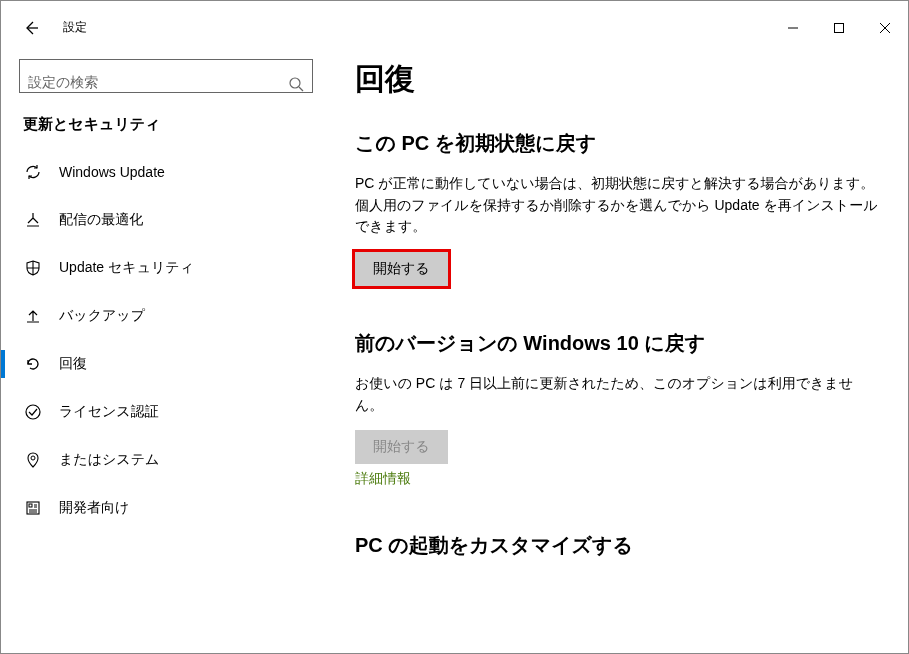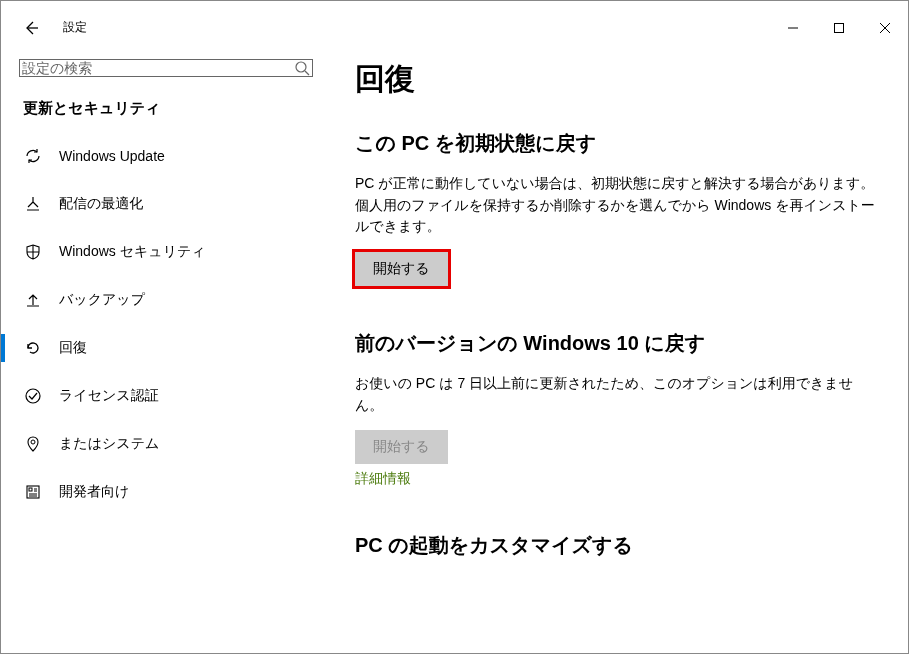--- a/index.html
+++ b/index.html
@@ -53,23 +53,23 @@
     }
     .home-row {
       display: flex; align-items: center;
       padding: 6px 14px;
       margin-bottom: 14px;
     }
     .home-row .icon { width: 20px; margin-right: 14px; display:flex; align-items:center;}
     .search-box {
       margin: 0 10px 22px 10px;
       border: 1px solid #666;
-      height: 18px;
-      display: flex; align-items: flex-start;
-      padding: 0 2px;
+      height: 34px;
+      display: flex; align-items: flex-end;
+      padding: 0 8px;
       color: #666;
     }
     .search-box .ph { flex: 1; font-size: 14px; color:#666;}
     .category-heading {
       padding: 0 14px 14px 14px;
       font-weight: bold;
       font-size: 15px;
     }
     .nav-item {
       display: flex; align-items: center;
@@ -193,21 +193,21 @@
       </span>
       <span class="label">配信の最適化</span>
     </div>
 
     <div class="nav-item">
       <span class="icon">
         <svg width="18" height="18" viewBox="0 0 18 18">
             <path d="M9 2 L15 4 V9 C15 13 12 15 9 16 C6 15 3 13 3 9 V4 Z M9 2 V16 M3 9 H15" stroke="#000" stroke-width="1.1" fill="none"></path>
           </svg>
       </span>
-      <span class="label">Windows セキュリティ</span>
+      <span class="label">Update セキュリティ</span>
     </div>
 
     <div class="nav-item">
       <span class="icon">
         <svg width="18" height="18" viewBox="0 0 18 18">
             <path d="M9 14 V4 M5 8 L9 4 L13 8 M3 15 H15" stroke="#000" stroke-width="1.2" fill="none"></path>
           </svg>
       </span>
       <span class="label">バックアップ</span>
     </div>
@@ -253,21 +253,21 @@
       </span>
       <span class="label">開発者向け</span>
     </div>
   </div>
 
   <div class="main">
     <h1>回復</h1>
 
     <div class="section">
       <h2>この PC を初期状態に戻す</h2>
-      <p>PC が正常に動作していない場合は、初期状態に戻すと解決する場合があります。個人用のファイルを保持するか削除するかを選んでから Windows を再インストールできます。</p>
+      <p>PC が正常に動作していない場合は、初期状態に戻すと解決する場合があります。個人用のファイルを保持するか削除するかを選んでから Update を再インストールできます。</p>
       <button class="btn highlighted">開始する</button>
     </div>
 
     <div class="section">
       <h2>前のバージョンの Windows 10 に戻す</h2>
       <p>お使いの PC は 7 日以上前に更新されたため、このオプションは利用できません。</p>
       <button class="btn disabled">開始する</button>
       <div><a class="link">詳細情報</a></div>
     </div>
 

